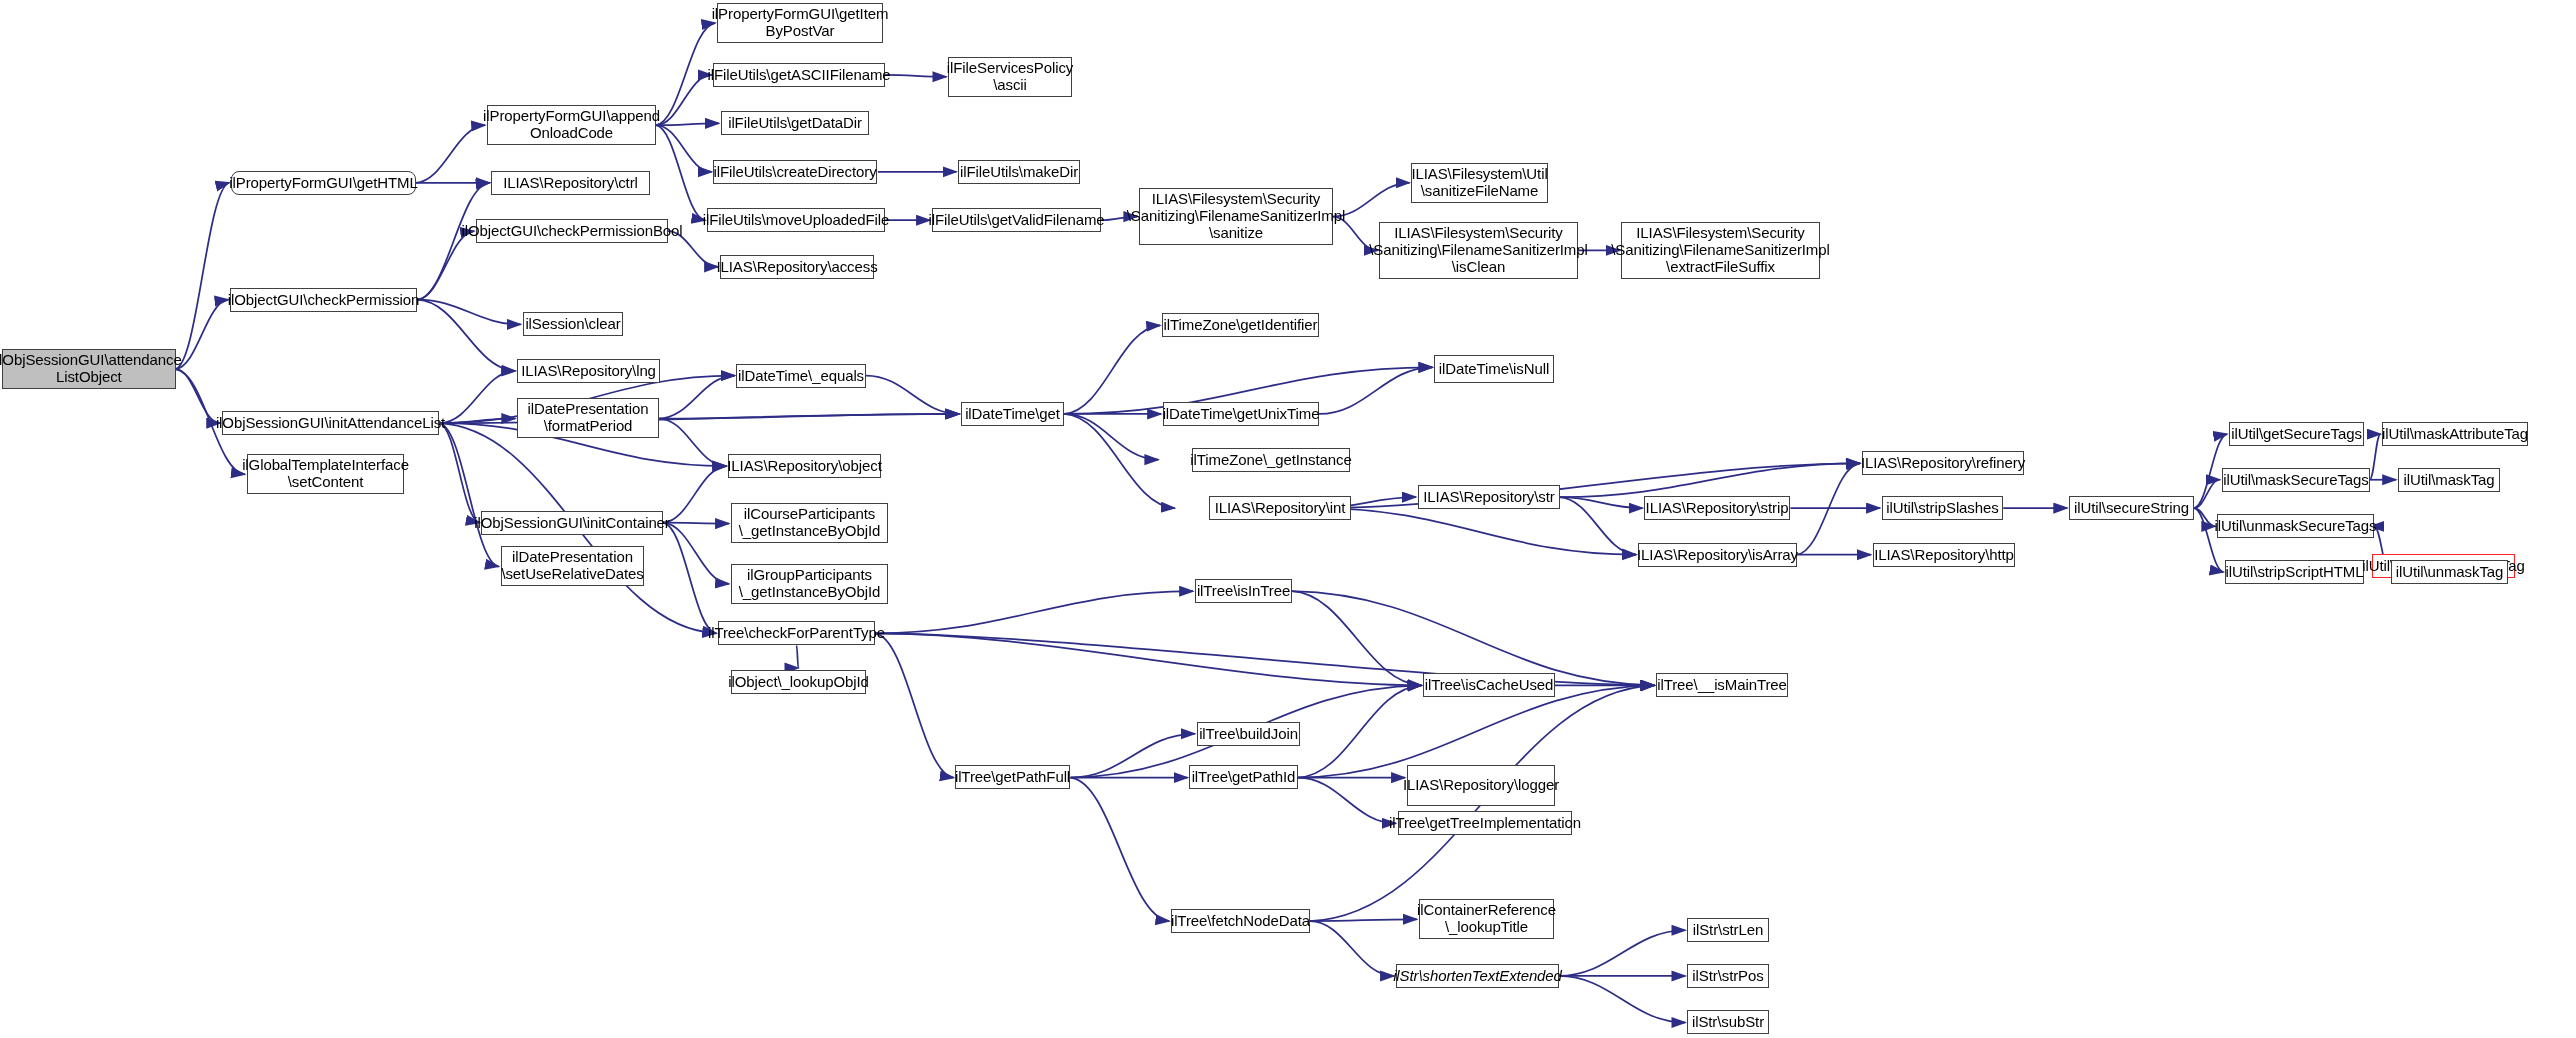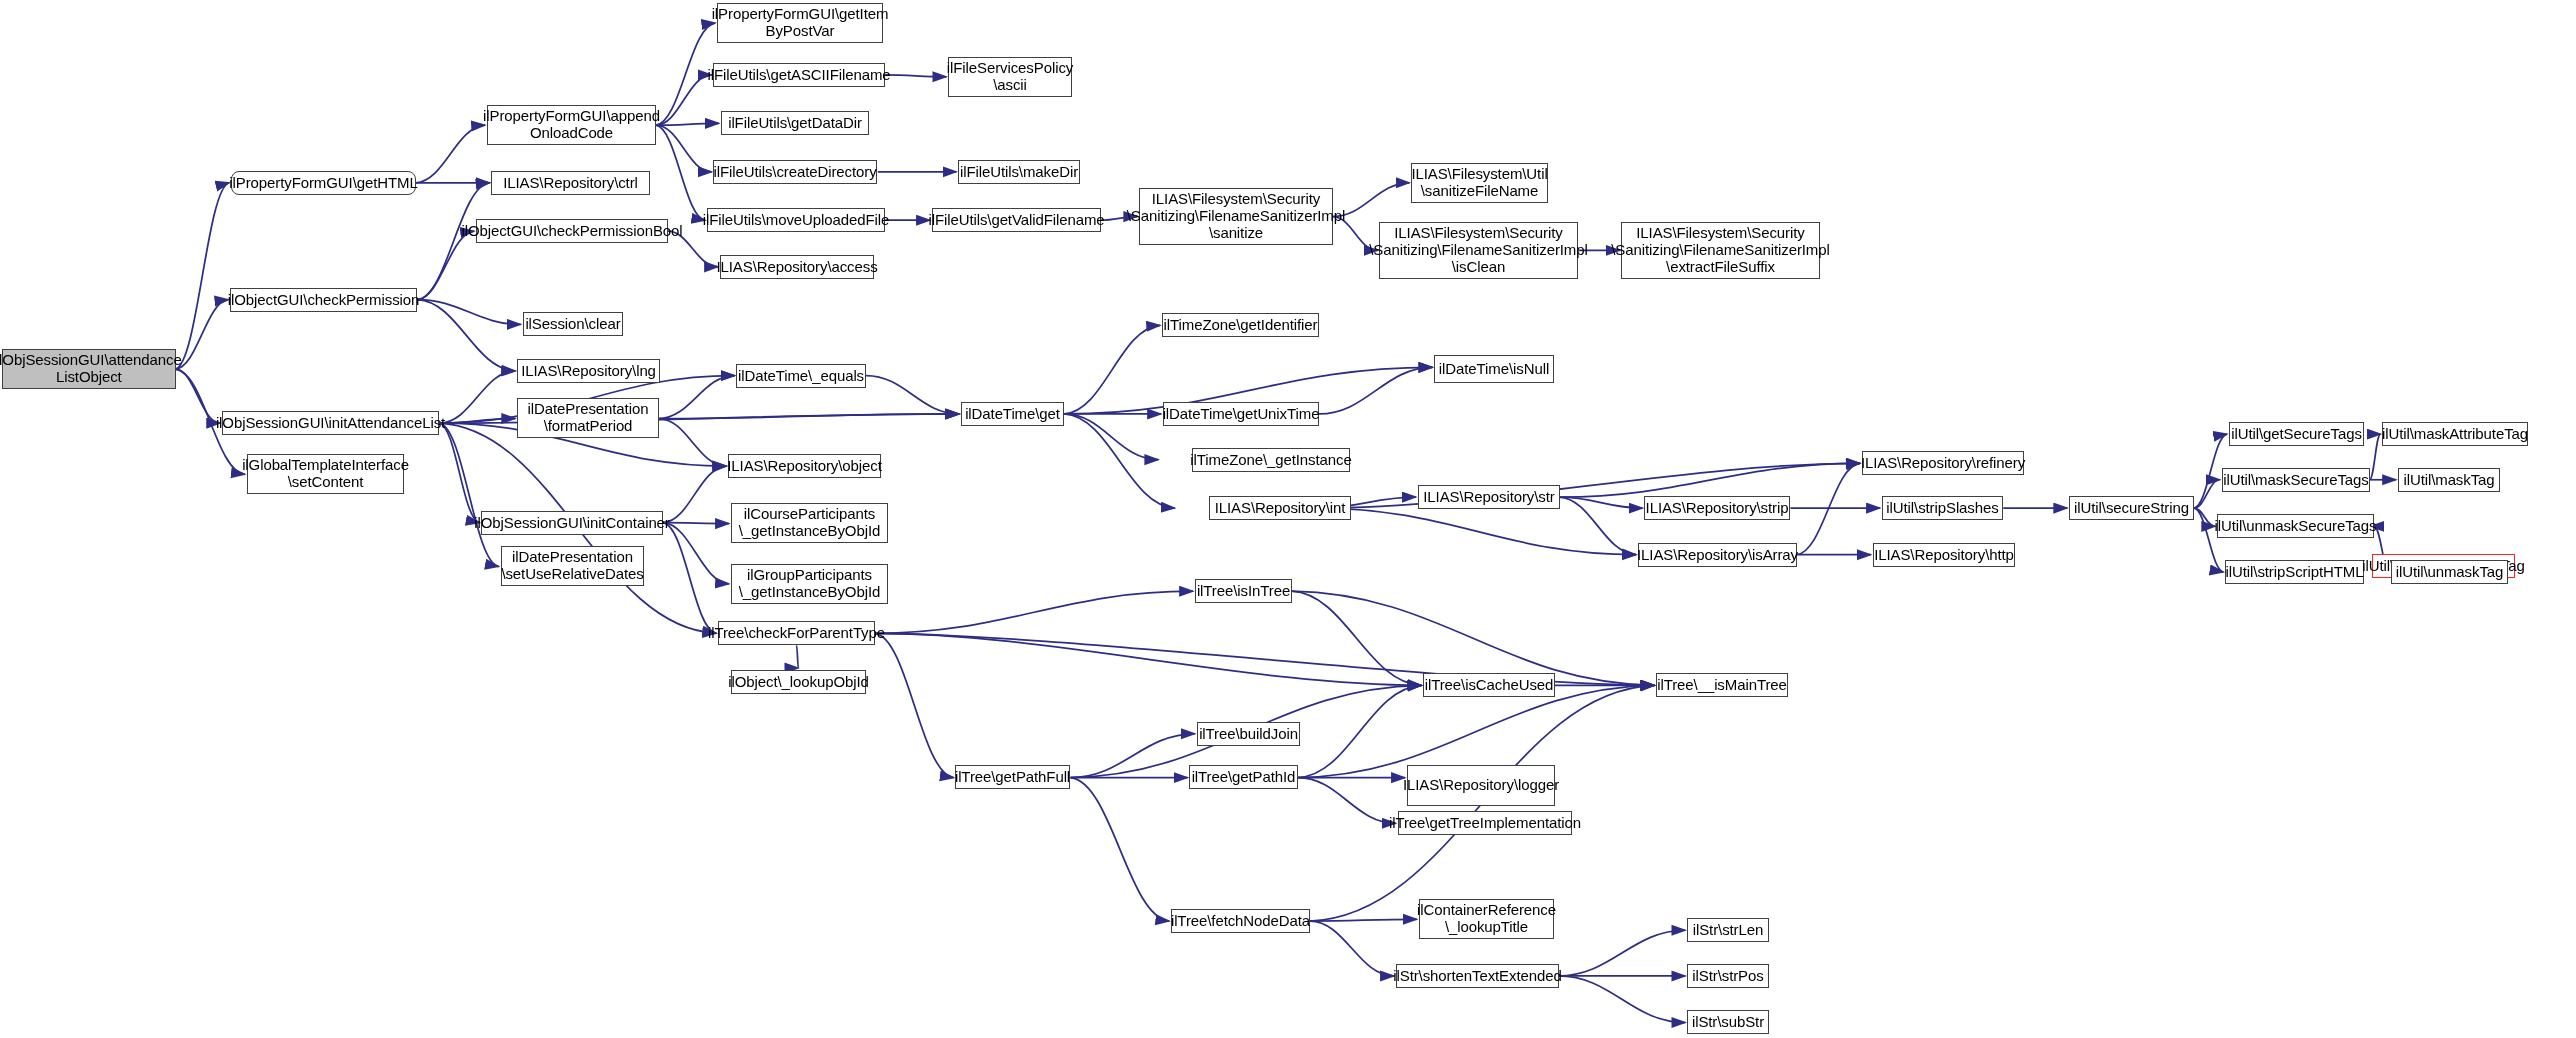--- a/index.html
+++ b/index.html
@@ -217,19 +217,19 @@
       <div class="node" style="left: 1423px; top: 673px; width: 132px; height: 24px;">ilTree\isCacheUsed</div>
       <div class="node" style="left: 1656px; top: 673px; width: 132px; height: 24px;">ilTree\__isMainTree</div>
       <div class="node" style="left: 1197px; top: 722px; width: 103px; height: 24px;">ilTree\buildJoin</div>
       <div class="node" style="left: 955px; top: 765px; width: 115px; height: 24px;">ilTree\getPathFull</div>
       <div class="node" style="left: 1189px; top: 765px; width: 109px; height: 24px;">ilTree\getPathId</div>
       <div class="node" style="left: 1407px; top: 765px; width: 148px; height: 41px; text-align: right;">ILIAS\Repository\logger</div>
       <div class="node" style="left: 1398px; top: 811px; width: 174px; height: 24px;">ilTree\getTreeImplementation</div>
       <div class="node" style="left: 1171px; top: 909px; width: 139px; height: 24px;">ilTree\fetchNodeData</div>
       <div class="node" style="left: 1419px; top: 899px; width: 135px; height: 40px;">ilContainerReference
 \_lookupTitle</div>
-      <div class="node" style="left: 1396px; top: 964px; width: 163px; height: 24px;">ilStr\shortenTextExtended</div>
+      <div class="node" style="left: 1396px; top: 964px; width: 163px; height: 24px; font-style: italic;">ilStr\shortenTextExtended</div>
       <div class="node" style="left: 1687px; top: 918px; width: 82px; height: 24px;">ilStr\strLen</div>
       <div class="node" style="left: 1687px; top: 964px; width: 82px; height: 24px;">ilStr\strPos</div>
       <div class="node" style="left: 1687px; top: 1010px; width: 82px; height: 24px;">ilStr\subStr</div>
     </div>
 </div>
 
 
 </body></html>

